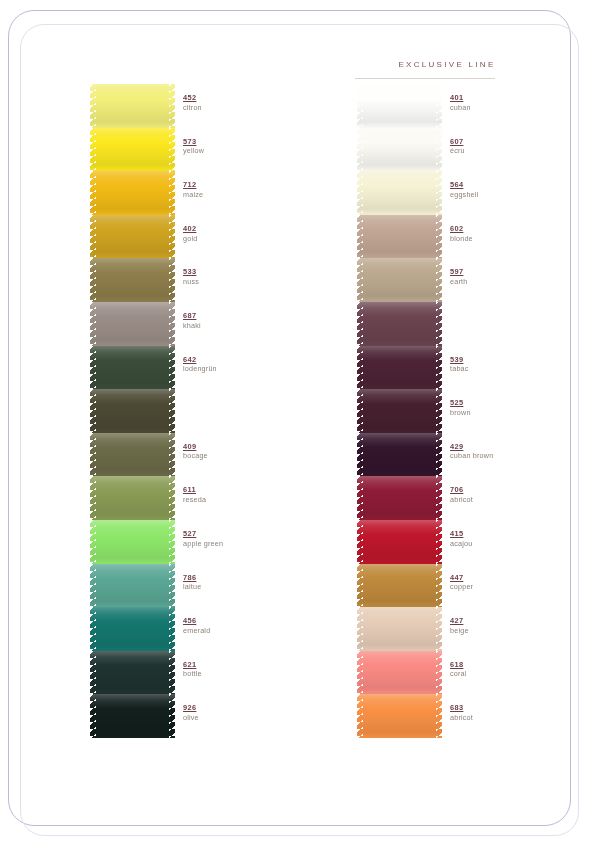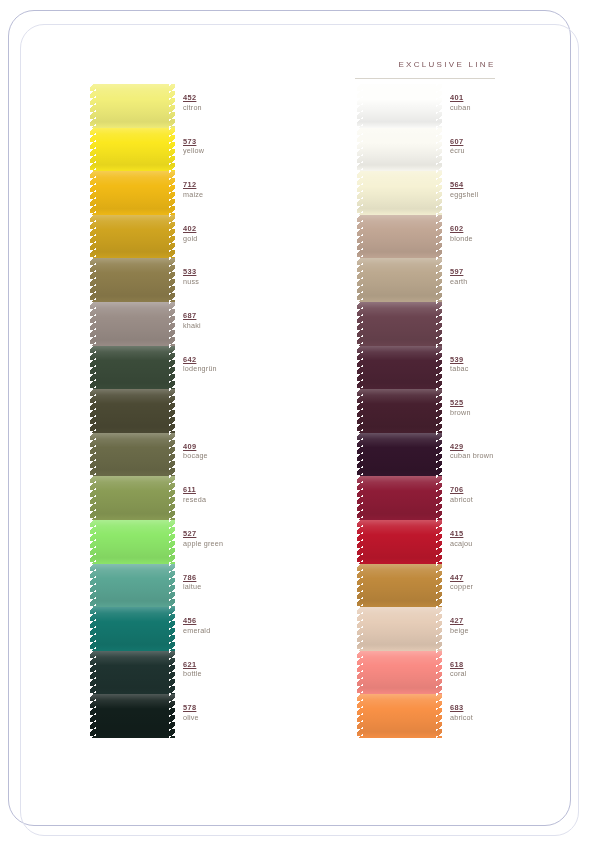--- a/index.html
+++ b/index.html
@@ -249,21 +249,21 @@
       <div class="label">
         <div class="code">621</div>
         <div class="name">bottle</div>
       </div>
     </div>
     <div class="swatch-row">
       <div class="ribbon" style="background: rgb(18, 31, 28);">
         <div class="sheen"></div>
       </div>
       <div class="label">
-        <div class="code">578</div>
+        <div class="code">926</div>
         <div class="name">olive</div>
       </div>
     </div>
   </div>
 <div class="column" id="column-right">
     <div class="swatch-row">
       <div class="ribbon" style="background: rgb(254, 254, 252);">
         <div class="sheen"></div>
       </div>
       <div class="label">

